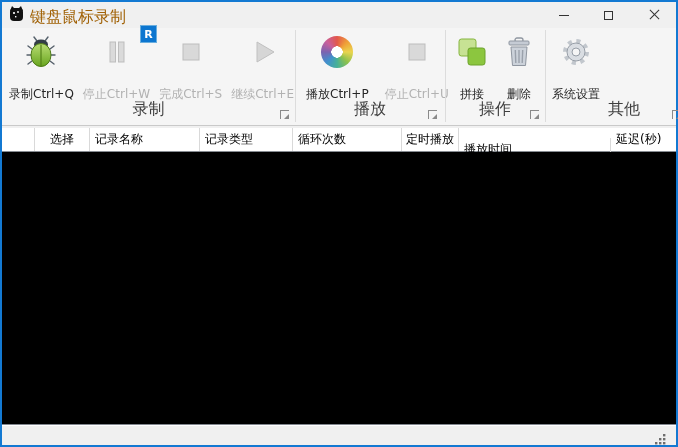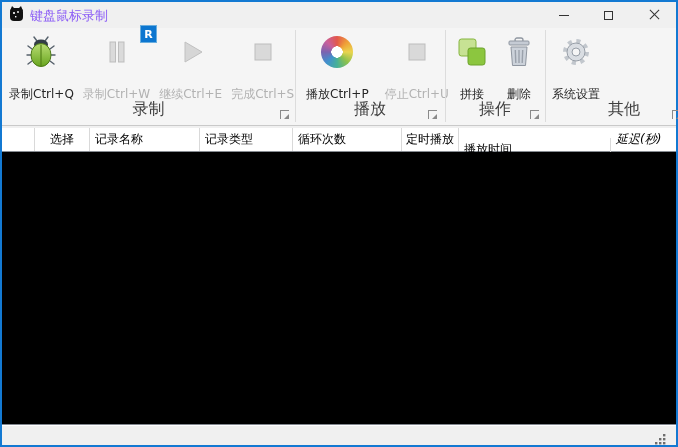--- a/index.html
+++ b/index.html
@@ -8,21 +8,21 @@
     --keytip-bg:#0c76d0; --enabled-text:#262626; --disabled-text:#b2b2b2;
   }
   *{margin:0;padding:0;box-sizing:border-box;}
   html,body{width:678px;height:447px;overflow:hidden;}
   body{font-family:"DejaVu Sans","Liberation Sans",sans-serif;}
   .window{position:relative;width:678px;height:447px;border:2px solid var(--accent);background:#fff;}
 
   
   .titlebar{position:absolute;left:0;top:0;width:674px;height:26px;background:var(--titlebar-bg);}
   .app-icon{position:absolute;left:6px;top:4px;width:17px;height:17px;}
-  .title-text{position:absolute;left:28px;top:5px;font-size:13px;color:#8b5cf6;white-space:nowrap;}
+  .title-text{position:absolute;left:28px;top:5px;font-size:16px;color:#a16207;white-space:nowrap;}
   .win-controls{position:absolute;right:0;top:0;height:26px;display:flex;}
   .win-btn{width:45px;height:26px;display:flex;align-items:center;justify-content:center;}
   .glyph-min{width:10px;height:1px;background:#333;}
   .glyph-max{width:9px;height:9px;border:1px solid #333;}
   .glyph-close{width:10px;height:10px;position:relative;}
   .glyph-close::before,.glyph-close::after{content:"";position:absolute;left:-1px;top:4px;width:13px;height:1px;background:#333;}
   .glyph-close::before{transform:rotate(45deg);}
   .glyph-close::after{transform:rotate(-45deg);}
 
   
@@ -49,21 +49,21 @@
     border:1px solid #6aaede;color:#fff;font-size:11px;font-weight:bold;
     display:flex;align-items:center;justify-content:center;z-index:5;}
 
   
   .grid-header{position:absolute;left:0;top:124px;width:674px;height:26px;background:var(--header-bg);
     border-top:2px solid #f0f0f0;border-bottom:1px solid #878c92;display:flex;padding-left:16px;}
   .hcell{height:23px;line-height:23px;font-size:12px;color:#000;border-right:1px solid #d9d9d9;
     padding-left:5px;white-space:nowrap;overflow:hidden;}
   .hcell.center{text-align:center;padding-left:0;}
   .c0{width:17px;} .c1{width:55px;} .c2{width:110px;} .c3{width:93px;font-family:Liberation Serif, serif;}
-  .c4{width:109px;} .c5{width:57px;} .c6{width:152px;margin-top:10px;} .c7{flex:1;border-right:none;font-style:italic;}
+  .c4{width:109px;} .c5{width:57px;} .c6{width:152px;margin-top:10px;} .c7{flex:1;border-right:none;}
 
   
   .grid-body{position:absolute;left:0;top:150px;width:674px;height:273px;background:var(--body-bg);border-bottom:1px solid #82878f;}
 
   
   .statusbar{position:absolute;left:0;top:424px;width:674px;height:19px;background:var(--statusbar-bg);}
   .grip{position:absolute;right:10px;bottom:3px;width:12px;height:12px;}
 </style>
 </head>
 <body>
@@ -125,37 +125,37 @@
           </span>
           <span class="lbl">录制Ctrl+Q</span>
         </div>
         <div class="tool-btn disabled">
           <span class="ic">
             <svg width="32" height="32" viewBox="0 0 32 32">
               <rect x="9" y="6" width="5.5" height="20" fill="#dadada" stroke="#bdbdbd"></rect>
               <rect x="17.5" y="6" width="5.5" height="20" fill="#dadada" stroke="#bdbdbd"></rect>
             </svg>
           </span>
-          <span class="lbl">录制Ctrl+W</span>
+          <span class="lbl">停止Ctrl+W</span>
+        </div>
+        <div class="tool-btn disabled">
+          <span class="ic">
+            <svg width="32" height="32" viewBox="0 0 32 32">
+              <rect x="8" y="8" width="16" height="16" fill="#d9d9d9" stroke="#bdbdbd"></rect>
+            </svg>
+          </span>
+          <span class="lbl">完成Ctrl+S</span>
         </div>
         <div class="tool-btn disabled">
           <span class="ic">
             <svg width="32" height="32" viewBox="0 0 32 32">
               <polygon points="10,6 27,16 10,26" fill="#d6d6d6" stroke="#c0c0c0"></polygon>
             </svg>
           </span>
           <span class="lbl">继续Ctrl+E</span>
-        </div>
-        <div class="tool-btn disabled">
-          <span class="ic">
-            <svg width="32" height="32" viewBox="0 0 32 32">
-              <rect x="8" y="8" width="16" height="16" fill="#d9d9d9" stroke="#bdbdbd"></rect>
-            </svg>
-          </span>
-          <span class="lbl">完成Ctrl+S</span>
         </div>
       </div>
       <div class="grp-label">录制</div>
       <div class="launcher" style="right:6px;"></div>
     </div>
     <div class="grp-sep" style="left:293px;"></div>
 
     <div class="grp g2">
       <div class="btn-row" style="left:8px;gap:10px;">
         <div class="tool-btn">

